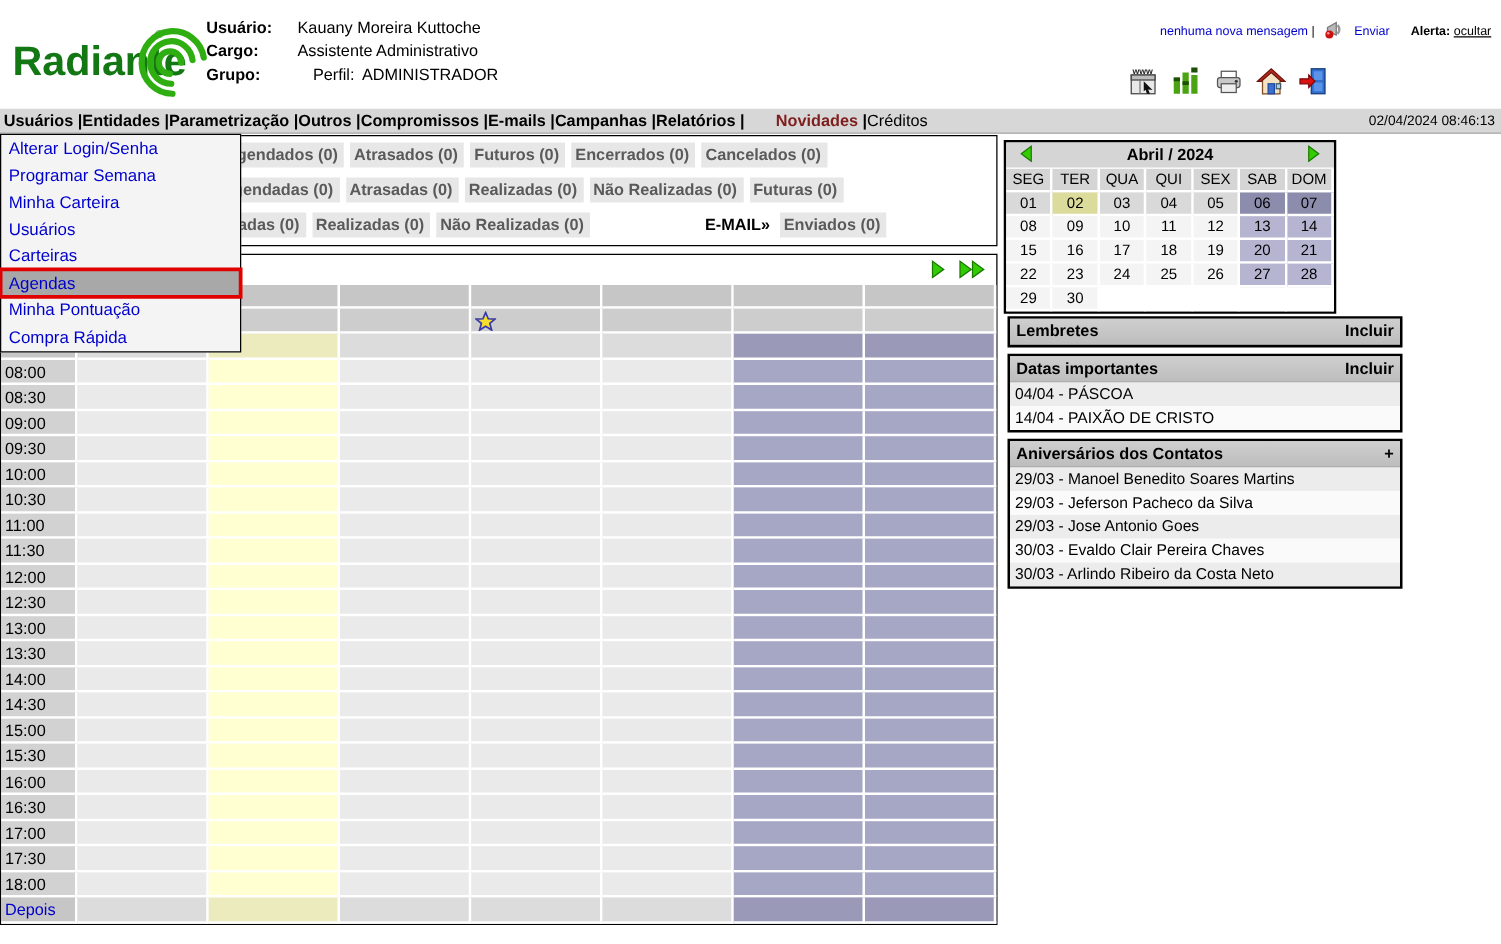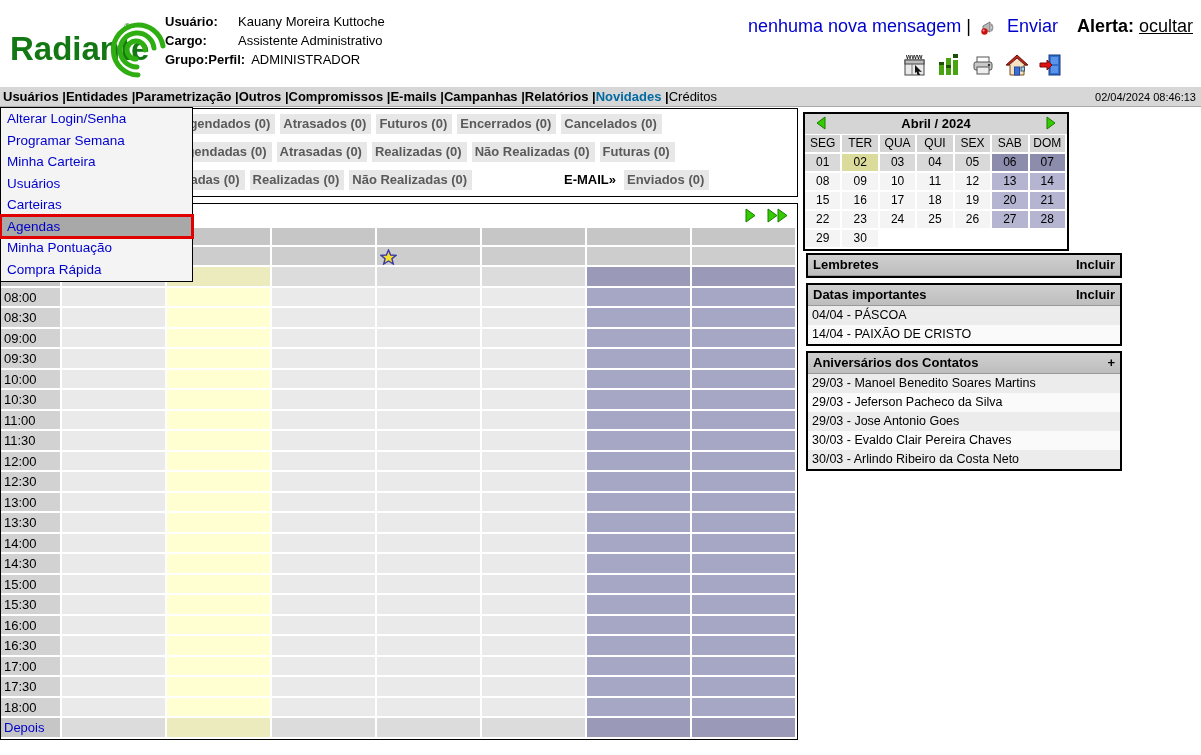--- a/index.html
+++ b/index.html
@@ -5,36 +5,36 @@
   * { margin:0; padding:0; box-sizing:border-box; }
   html,body { background:#fff; }
   body { font-family:"Liberation Sans", sans-serif; color:#000; }
   .screen { position:relative; width:1201px; height:755px; background:#fff; overflow:hidden; }
 
   
   .logo { position:absolute; left:8px; top:14px; width:165px; height:64px; }
   .userblock { position:absolute; left:165px; top:14px; width:420px; font-size:13px; }
   .ub-row { display:flex; margin-bottom:4px; }
   .ub-label { font-weight:bold; width:73px; }
-  .ub-label2 { font-weight:bold; margin-right:6px; }
-  .topright { position:absolute; top:16px; right:8px; font-size:18px; white-space:nowrap; }
+  .ub-label2 { font-weight:normal; margin-left:42px; margin-right:6px; }
+  .topright { position:absolute; top:16px; right:8px; font-size:10px; white-space:nowrap; }
   .topright a { color:#0000cc; text-decoration:none; cursor:pointer; }
   .alert-label { font-weight:bold; margin-left:14px; }
   .alert-action { text-decoration:underline; color:#000; cursor:pointer; }
   .toolbar { position:absolute; top:52px; right:138px; display:flex; gap:10px; }
   .tool-icon { width:24px; height:26px; cursor:pointer; }
   .msg-icon { display:inline-block; vertical-align:-4px; margin:0 4px; }
 
   
   .menubar { position:absolute; left:0; top:87px; width:1201px; height:20px;
              background:#d7d7d7; border-bottom:1px solid #a9a9a9; font-size:13px;
              padding:2px 3px 0 3px; white-space:nowrap; }
   .mb-item { font-weight:bold; cursor:pointer; }
   .mb-sep { font-weight:bold; }
-  .mb-green { color:#0369a1; }
+  .mb-green { color:#7f1d1d;padding-left:25px; }
   .mb-muted { font-weight:normal; }
   .mb-datetime { position:absolute; right:5px; top:4px; font-size:11px; font-weight:normal; }
 
   
   .status-box { position:absolute; left:0; top:108px; width:798px; height:89px;
                 border:1px solid #000; background:#fff; }
   .status-row { position:relative; height:22px; margin-top:6px; white-space:nowrap; }
   .status-row:first-child { margin-top:5px; }
   .pill { display:inline-block; background:#e7e7e7; color:#5a5a5a; font-weight:bold;
           font-size:13px; padding:2px 5px 3px 3px; margin-right:5px; }

